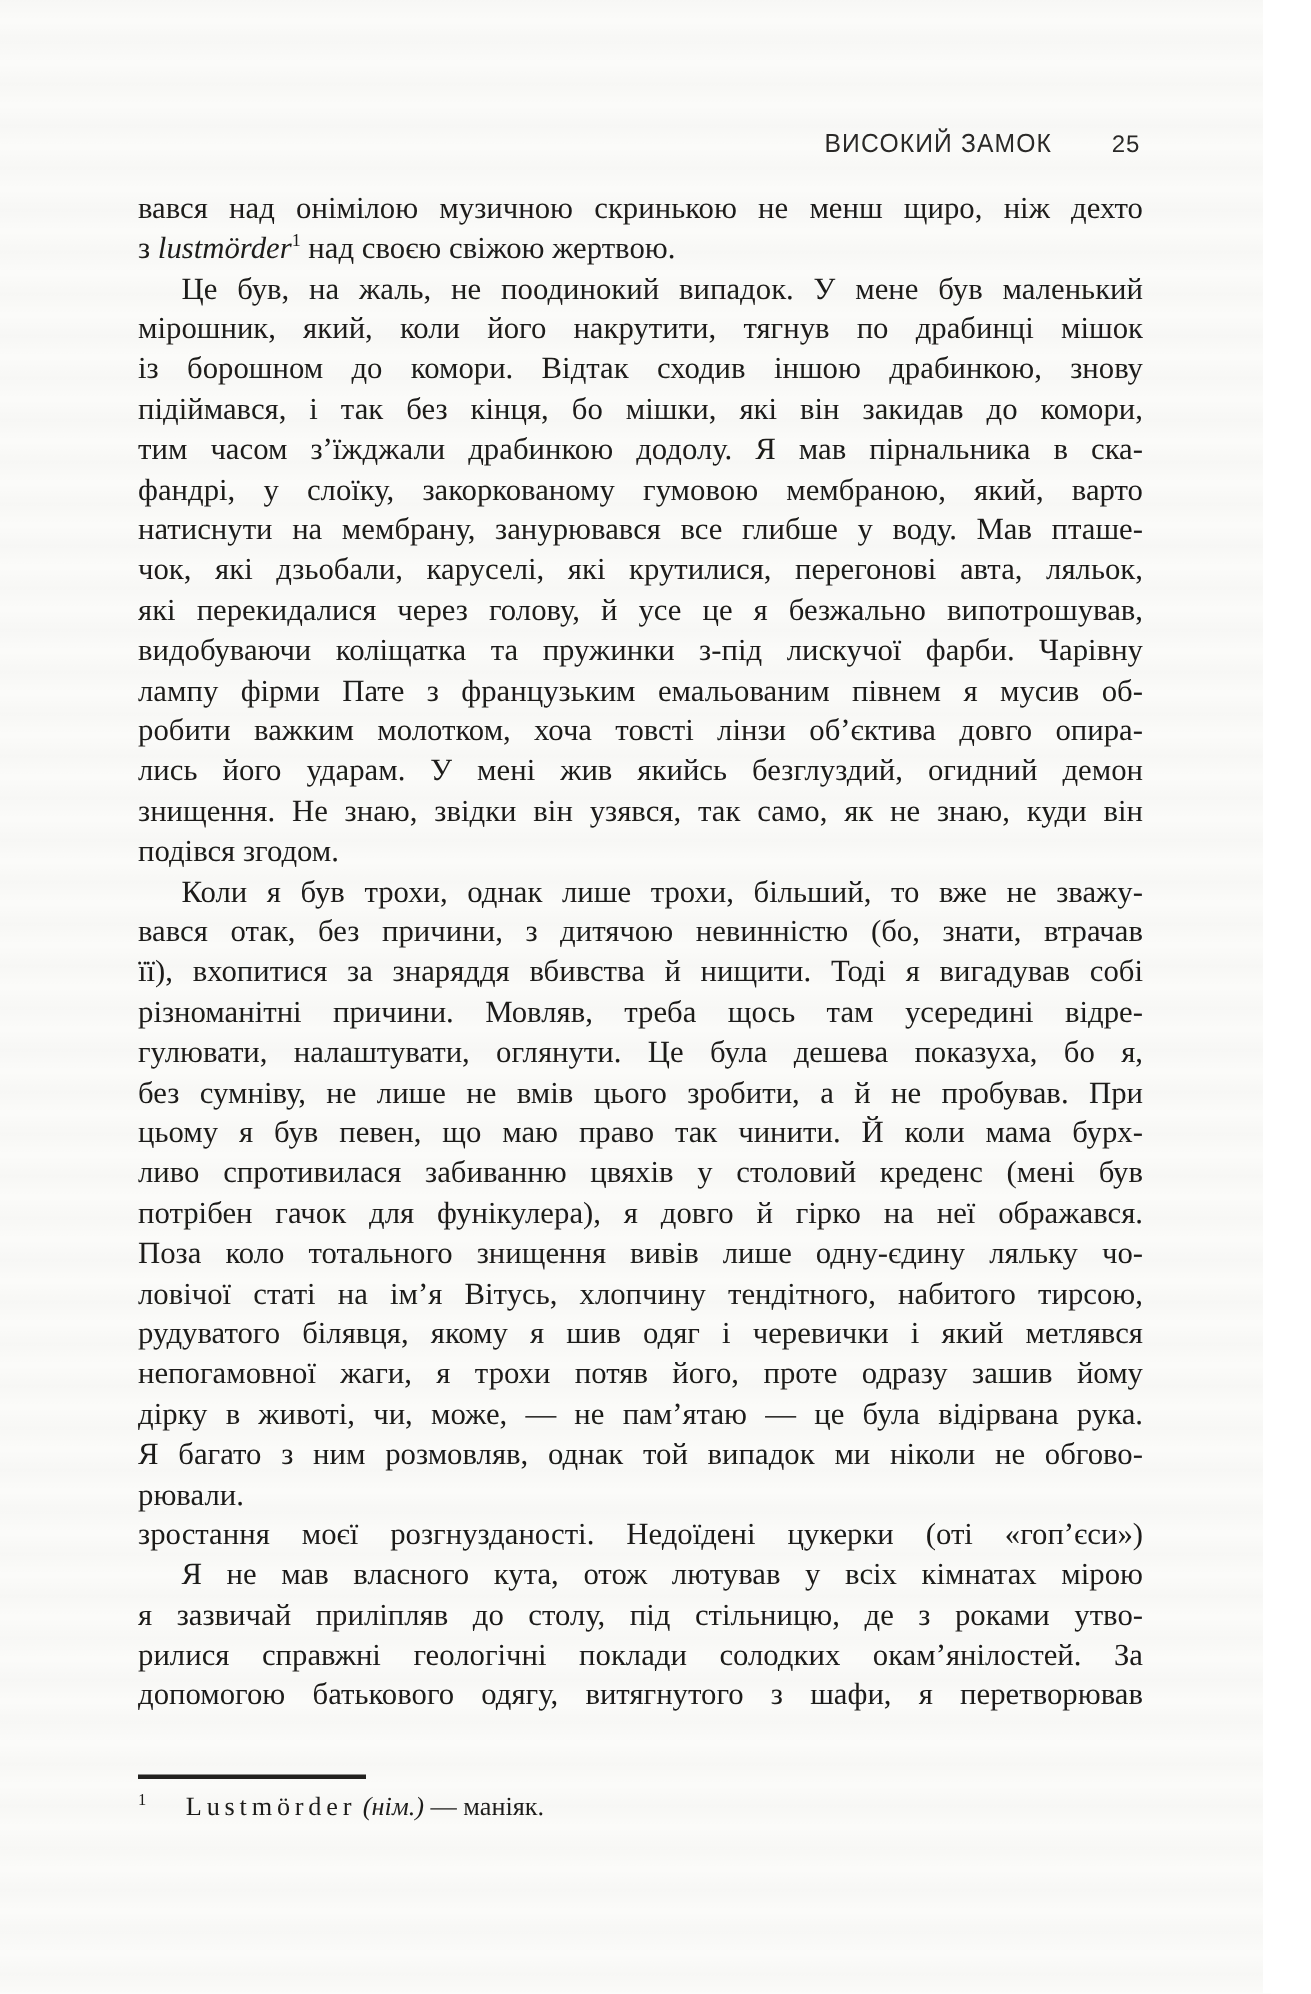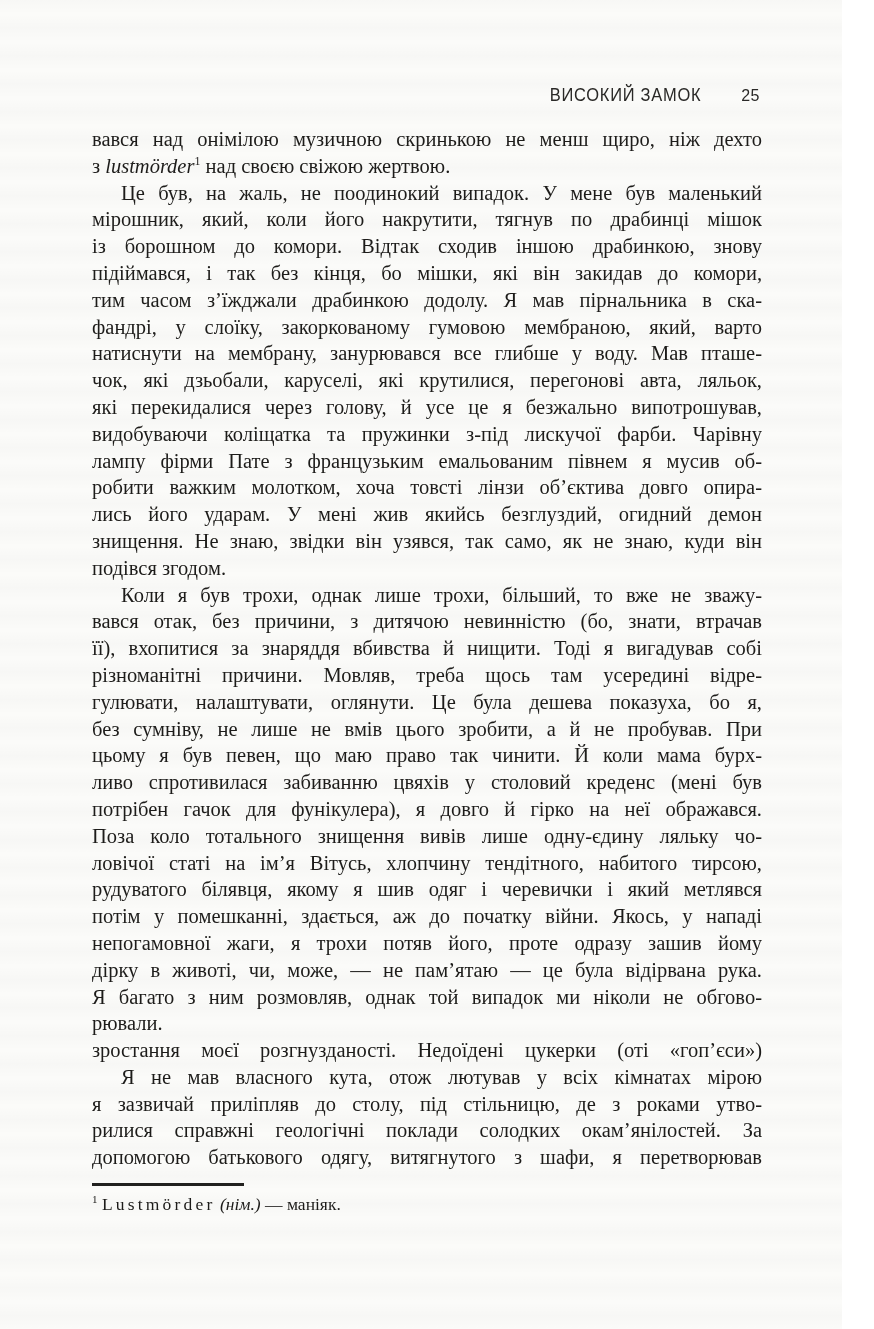--- a/index.html
+++ b/index.html
@@ -82,21 +82,21 @@
     width: 152px;
     height: 3px;
     background: #22211f;
   }
   .fn-line {
     margin-top: 7px;
     font-size: 17.5px;
     line-height: 22px;
   }
   .fn-marker { font-size: 11px; }
-  .fn-body { }
+  .fn-body { margin-left: 22px; }
   .fn-body em { font-style: italic; }
   .sperr { letter-spacing: 3.2px; }
 </style>
 </head>
 <body>
 
 <div class="page">
 
   <div class="header">
     <span class="running-title">ВИСОКИЙ ЗАМОК</span>
@@ -126,21 +126,20 @@
       <div class="line">її), вхопитися за знаряддя вбивства й нищити. Тоді я вигадував собі</div>
       <div class="line">різноманітні причини. Мовляв, треба щось там усередині відре-</div>
       <div class="line">гулювати, налаштувати, оглянути. Це була дешева показуха, бо я,</div>
       <div class="line">без сумніву, не лише не вмів цього зробити, а й не пробував. При</div>
       <div class="line">цьому я був певен, що маю право так чинити. Й коли мама бурх-</div>
       <div class="line">ливо спротивилася забиванню цвяхів у столовий креденс (мені був</div>
       <div class="line">потрібен гачок для фунікулера), я довго й гірко на неї ображався.</div>
       <div class="line">Поза коло тотального знищення вивів лише одну-єдину ляльку чо-</div>
       <div class="line">ловічої статі на ім’я Вітусь, хлопчину тендітного, набитого тирсою,</div>
       <div class="line">рудуватого білявця, якому я шив одяг і черевички і який метлявся</div>
-      <div class="line">потім у помешканні, здається, аж до початку війни. Якось, у нападі</div>
       <div class="line">непогамовної жаги, я трохи потяв його, проте одразу зашив йому</div>
       <div class="line">дірку в животі, чи, може, — не пам’ятаю — це була відірвана рука.</div>
       <div class="line">Я багато з ним розмовляв, однак той випадок ми ніколи не обгово-</div>
       <div class="line plast">рювали.</div>
       <div class="line">зростання моєї розгнузданості. Недоїдені цукерки (оті «гоп’єси»)</div>
       <div class="line indent">Я не мав власного кута, отож лютував у всіх кімнатах мірою</div>
       <div class="line">я зазвичай приліпляв до столу, під стільницю, де з роками утво-</div>
       <div class="line">рилися справжні геологічні поклади солодких окам’янілостей. За</div>
       <div class="line">допомогою батькового одягу, витягнутого з шафи, я перетворював</div>
     </div>

